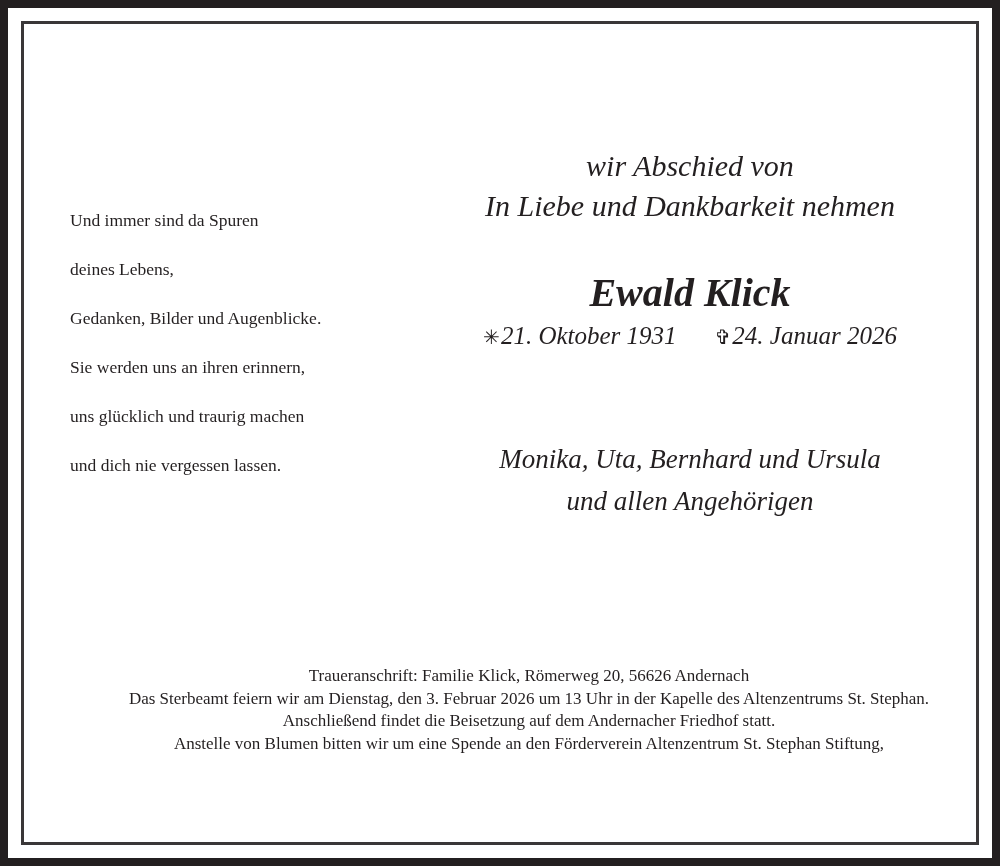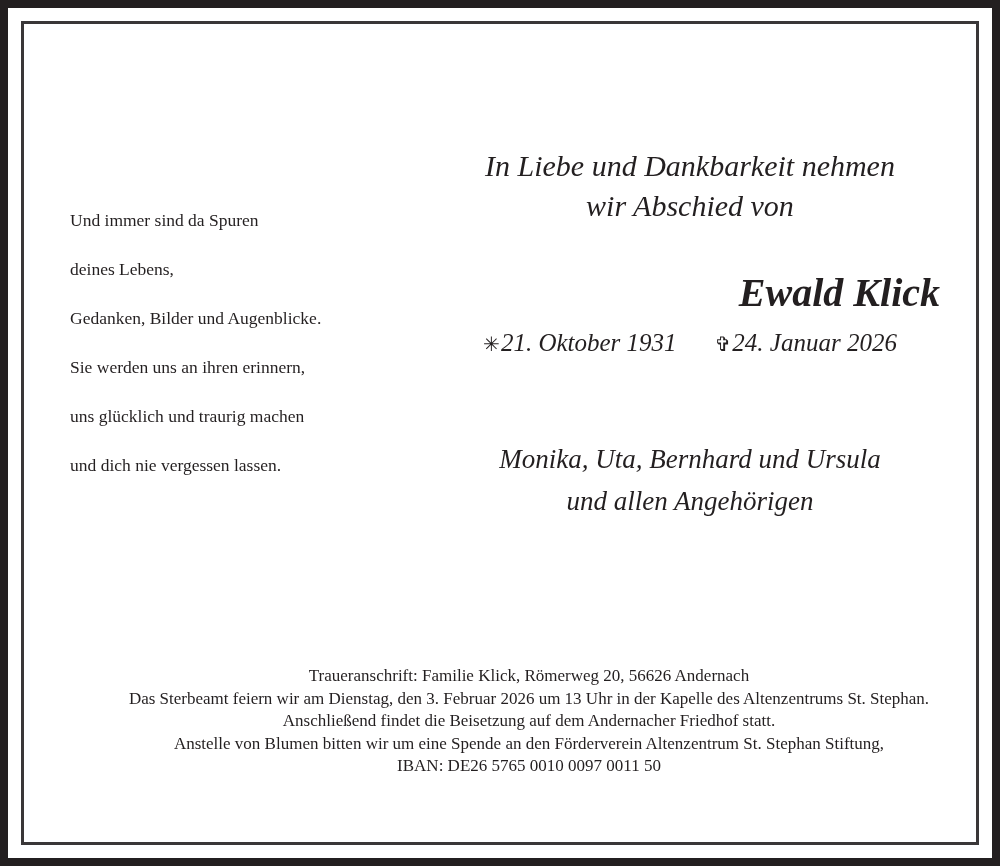--- a/index.html
+++ b/index.html
@@ -19,24 +19,24 @@
       text-align: left; font-size: 17.5px; line-height: 49px;
     }
     .poem div { white-space: nowrap; }
 
     .intro {
       position: absolute; left: 440px; top: 146px; width: 500px;
       text-align: center; font-style: italic; font-size: 30px; line-height: 40px;
     }
     .name {
       position: absolute; left: 440px; top: 266px; width: 500px;
-      text-align: right; font-style: italic; font-weight: bold; font-size: 40px; line-height: 54px;
+      text-align: center; font-style: italic; font-weight: bold; font-size: 40px; line-height: 54px;
     }
     .dates {
-      position: absolute; left: 440px; top: 326px; width: 500px;
+      position: absolute; left: 440px; top: 319px; width: 500px;
       text-align: center; font-style: italic; font-size: 25px; line-height: 34px;
       white-space: nowrap;
     }
     .dates .sym { font-style: normal; font-size: 20px; margin-right: 1px; }
     .dates .gap { display: inline-block; width: 38px; }
 
     .family {
       position: absolute; left: 420px; top: 438px; width: 540px;
       text-align: center; font-style: italic; font-weight: normal; font-size: 27px; line-height: 42px;
     }
@@ -57,34 +57,33 @@
 <div class="poem lserif">
   <div>Und immer sind da Spuren</div>
   <div>deines Lebens,</div>
   <div>Gedanken, Bilder und Augenblicke.</div>
   <div>Sie werden uns an ihren erinnern,</div>
   <div>uns glücklich und traurig machen</div>
   <div>und dich nie vergessen lassen.</div>
 </div>
 
 <div class="intro lserif">
+  <div>wir Abschied von</div>
   <div>In Liebe und Dankbarkeit nehmen</div>
-  <div>wir Abschied von</div>
 </div>
 
 <div class="name lserif">Ewald Klick</div>
 
 <div class="dates lserif">
   <span class="sym">✳</span><span>21. Oktober 1931</span><span class="gap"></span><span class="sym">✞</span><span>24. Januar 2026</span>
 </div>
 
 <div class="family lserif">
   <div>Monika, Uta, Bernhard und Ursula</div>
   <div>und allen Angehörigen</div>
 </div>
 
 <div class="info lserif">
   <div>Traueranschrift: Familie Klick, Römerweg 20, 56626 Andernach</div>
   <div>Das Sterbeamt feiern wir am Dienstag, den 3. Februar 2026 um 13 Uhr in der Kapelle des Altenzentrums St. Stephan.</div>
   <div>Anschließend findet die Beisetzung auf dem Andernacher Friedhof statt.</div>
   <div>Anstelle von Blumen bitten wir um eine Spende an den Förderverein Altenzentrum St. Stephan Stiftung,</div>
-  <div>IBAN: DE26 5765 0010 0097 0011 50</div>
 </div>
 
 </body></html>

